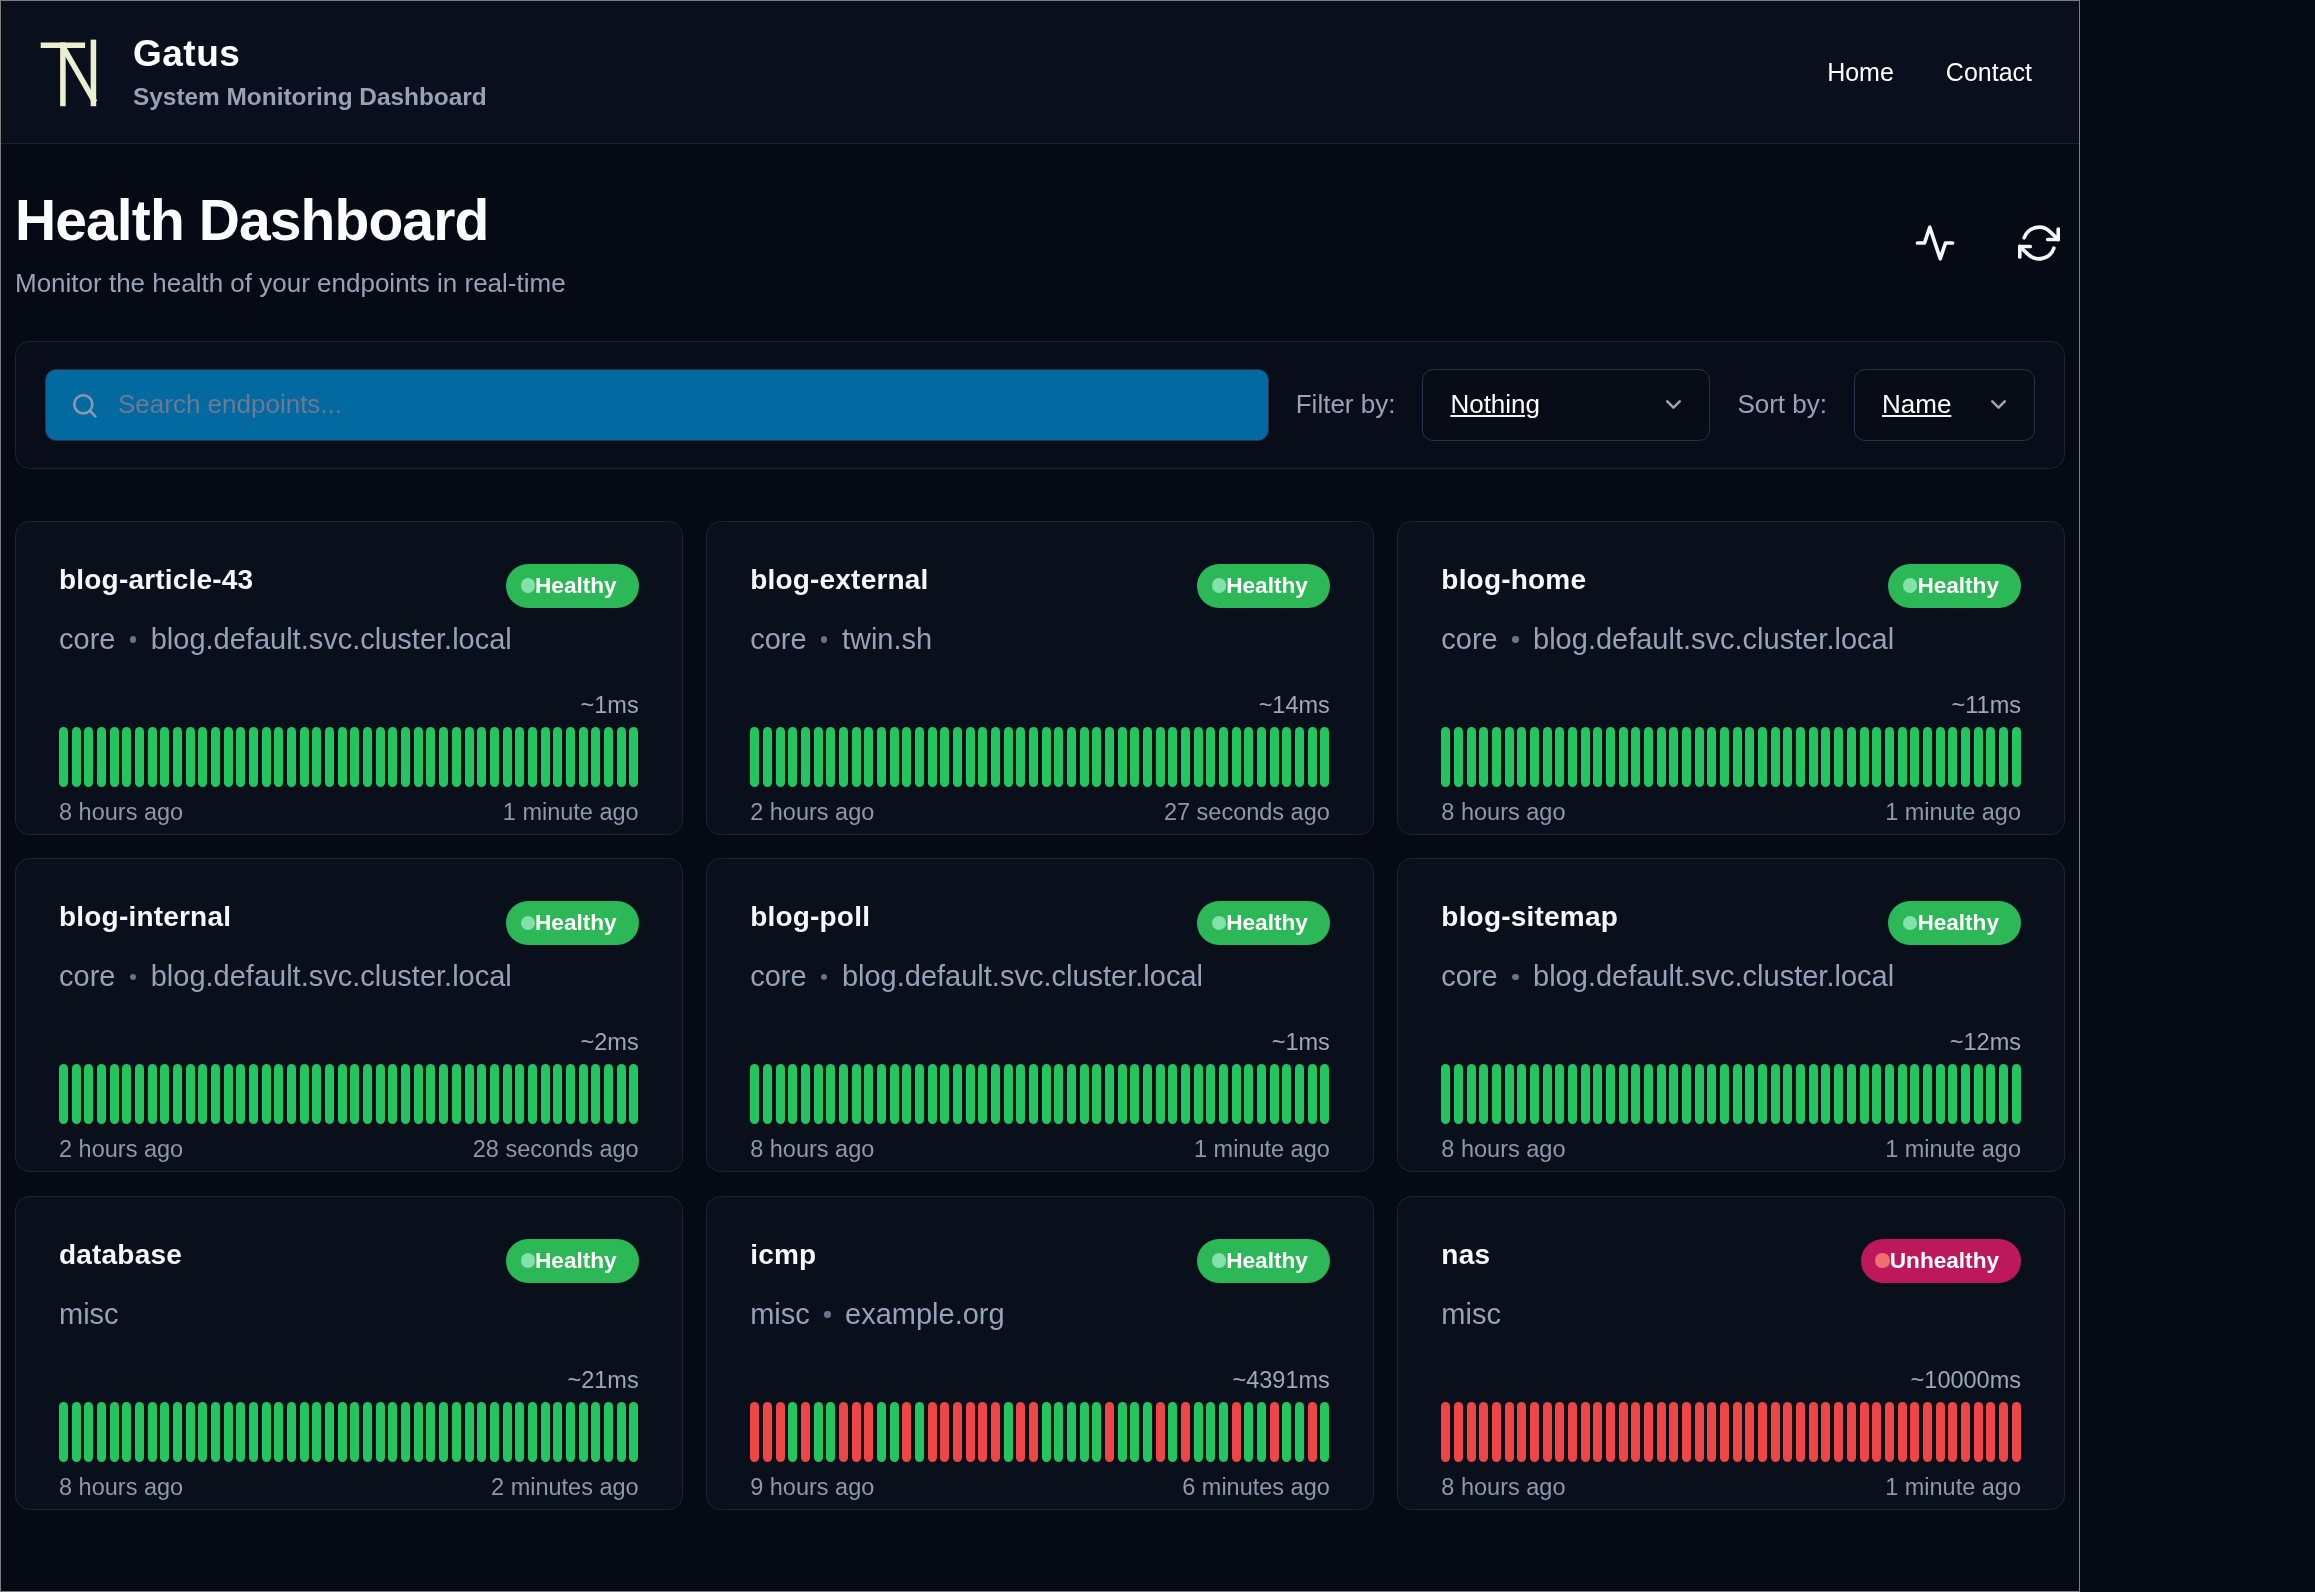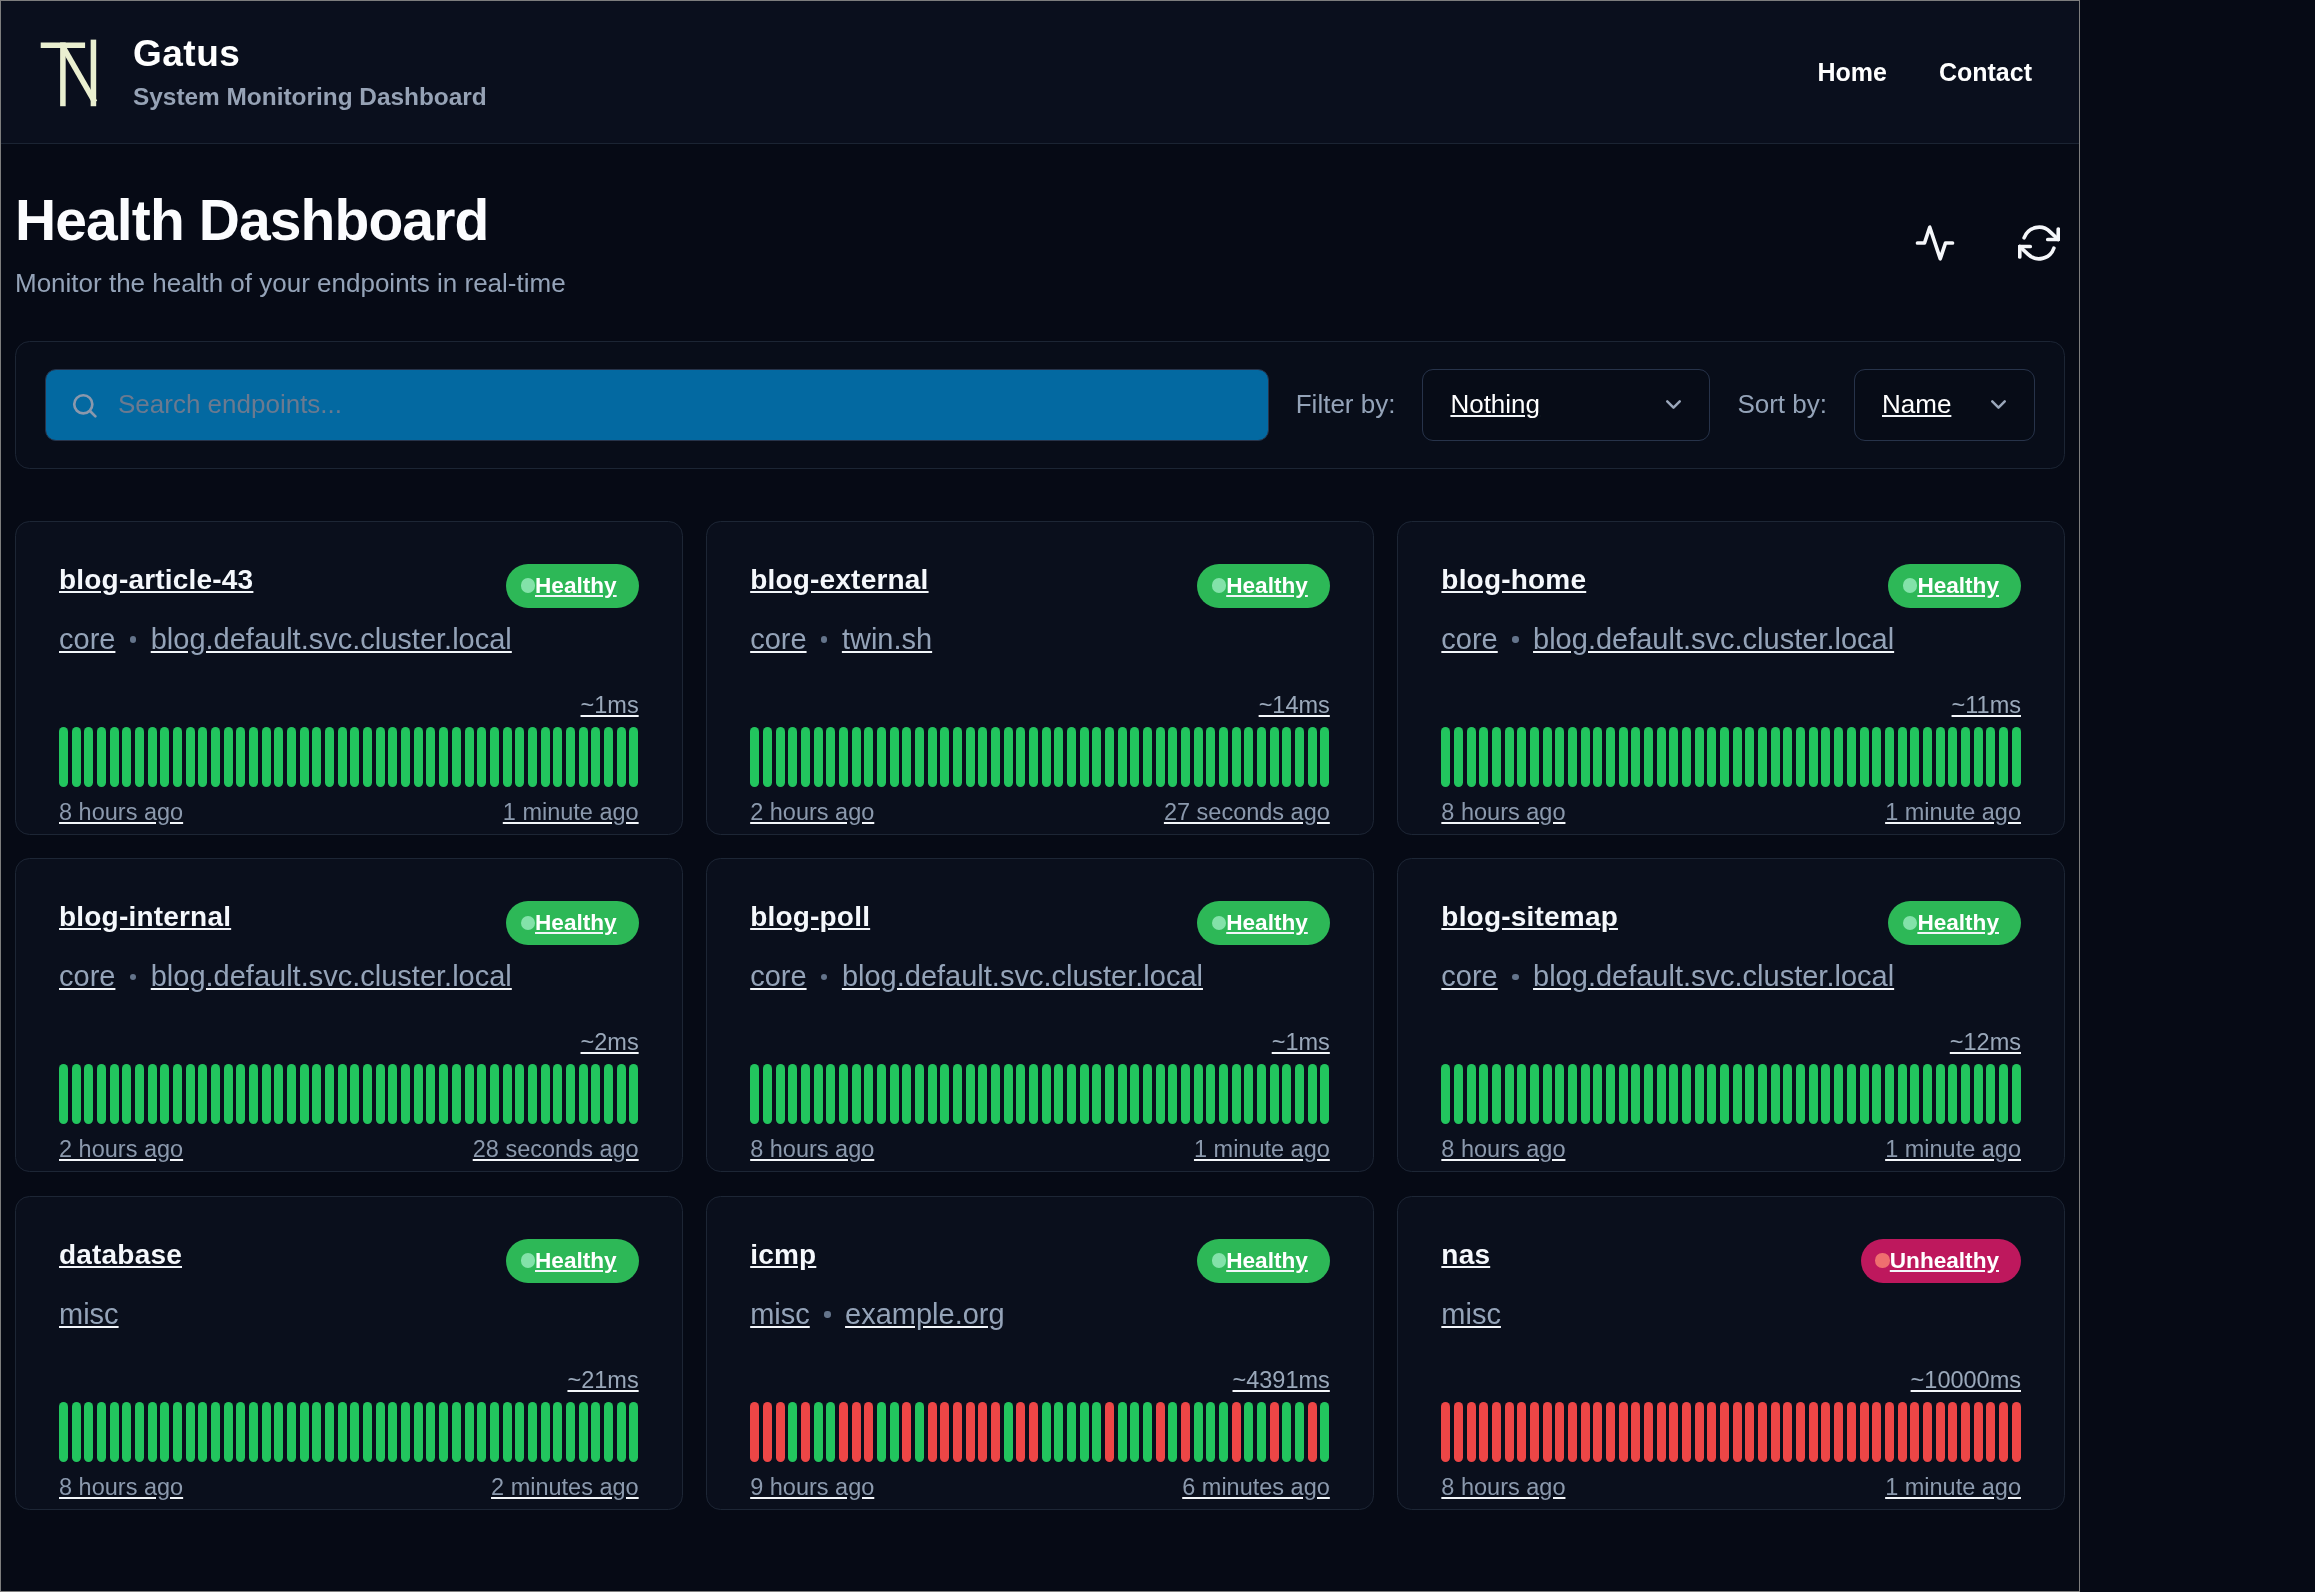--- a/index.html
+++ b/index.html
@@ -26,21 +26,21 @@
     align-items: center;
     padding: 0 47px 0 36px;
   }
   .logo-mark { width: 74px; height: 78px; flex: 0 0 auto; }
   .brand { margin-left: 22px; }
   .brand-name { font-size: 37px; font-weight: 700; color: #ffffff; letter-spacing: 0.5px; }
   .brand-sub { margin-top: 8.1px; font-size: 24.4px; color: #96a2b5; font-weight: 700; }
   .top-nav { margin-left: auto; display: flex; gap: 52px; }
   .top-nav a {
     color: #ffffff; text-decoration: none;
-    font-size: 25px; font-weight: 700;
+    font-size: 25px; font-weight: 400;
   }
 
   
   .main { padding: 0 14px; }
   .page-head { display: flex; align-items: center; margin-top: 43px; }
   .page-title { font-size: 57px; font-weight: 800; letter-spacing: -0.9px; color: #fbfcfe; }
   .page-sub { margin-top: 14.5px; font-size: 26px; color: #94a3b8; font-weight: 400; }
   .head-actions { margin-left: auto; display: flex; gap: 62px; align-self: center; padding-right: 5.4px; }
   .icon-btn { background: none; border: none; cursor: pointer; width: 42px; height: 42px; padding: 0; }
   .icon-btn svg { width: 42px; height: 42px; stroke: #f5f7fa; fill: none; stroke-width: 2.1; stroke-linecap: round; stroke-linejoin: round; }
@@ -89,21 +89,20 @@
   .select svg { width: 25px; height: 25px; stroke: #9aa7ba; fill: none; stroke-width: 2.4; stroke-linecap: round; stroke-linejoin: round; margin-left: 23.5px; }
   .select.filter { width: 288px; }
   .select.sort { width: 181px; }
 
   
   .grid {
     margin-top: 52px;
     display: grid;
     grid-template-columns: repeat(3, 1fr);
     gap: 23.5px;
-    text-decoration: underline;
   }
   .card {
     background: #0a0f1c;
     border: 0.9px solid #1d2635;
     border-radius: 14.5px;
     height: 314px;
     padding: 42px 43px 0 43px;
     cursor: pointer;
   }
   .card-head { display: flex; align-items: flex-start; justify-content: space-between; }

